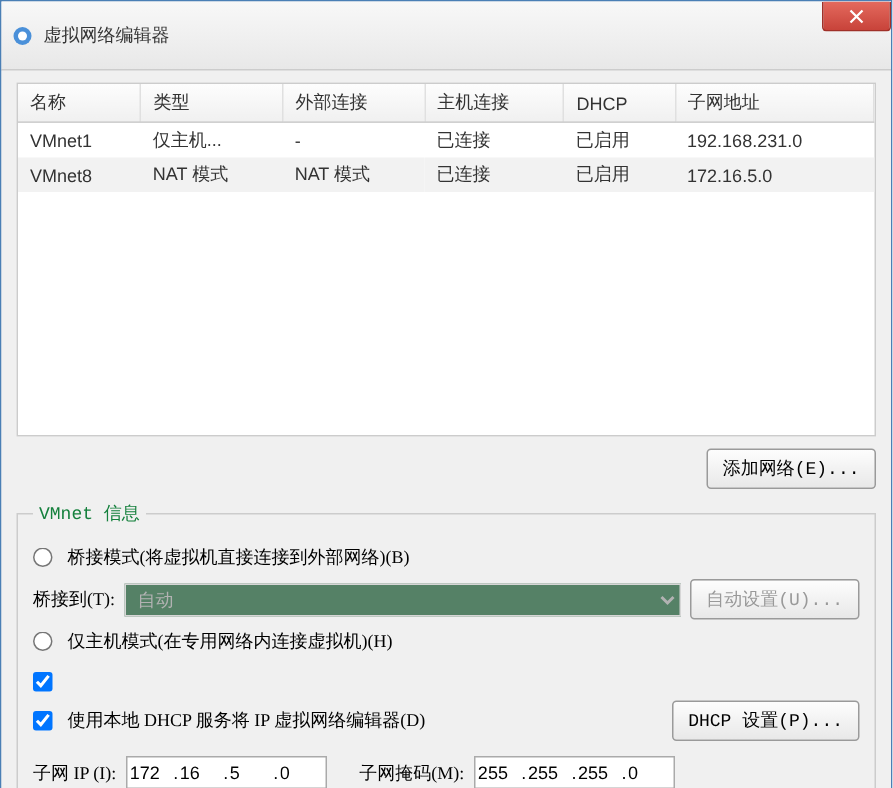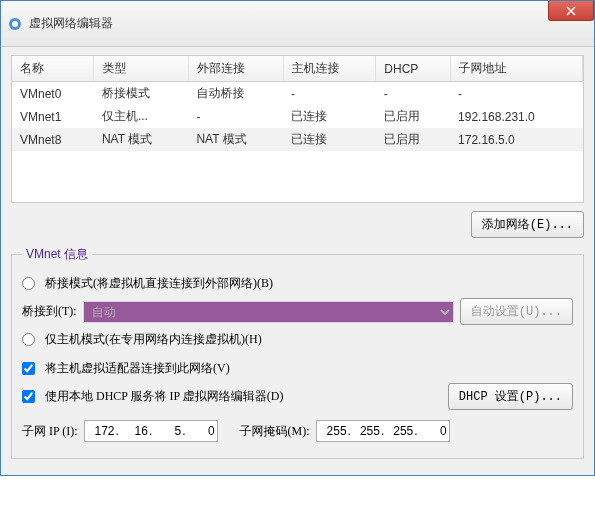--- a/index.html
+++ b/index.html
@@ -3,38 +3,38 @@
 <meta charset="utf-8">
 <style>
 * { box-sizing: border-box; margin: 0; padding: 0; }
 body { font-family: "Microsoft YaHei", "SimSun", Tahoma, sans-serif; font-size: 12px; background: #fff; }
 .window { width: 595px; border: 1px solid #4a7fb5; background: #f0f0f0; }
 .titlebar { height: 46px; background: linear-gradient(to bottom, #f8f8f8, #e8e8e8); border-bottom: 1px solid #ccc; display: flex; align-items: center; padding: 0 6px; position: relative; }
 .titlebar .icon { width: 16px; height: 16px; margin-right: 6px; }
 .titlebar .title { flex: 1; color: #333; }
 .close-btn { position: absolute; right: 0; top: 0; width: 46px; height: 20px; background: linear-gradient(to bottom, #e46a5e, #c8433a); border: 1px solid #a03028; border-top: none; border-radius: 0 0 3px 3px; display: flex; align-items: center; justify-content: center; color: #fff; font-weight: bold; cursor: pointer; }
 .content { padding: 8px 10px; background: #f0f0f0; }
-.table-box { border: 1px solid #ccc; background: #fff; height: 148px; overflow: hidden; }
+.table-box { border: 1px solid #ccc; background: #fff; height: 236px; overflow: hidden; }
 table { width: 100%; border-collapse: collapse; font-size: 12px; }
 thead th { text-align: left; padding: 4px 8px; background: linear-gradient(to bottom, #fdfdfd, #f0f0f0); border-bottom: 1px solid #d0d0d0; border-right: 1px solid #e0e0e0; font-weight: normal; color: #333; }
 tbody td { padding: 3px 8px; color: #333; }
 tbody tr.selected { background: #f2f2f2; }
 .btn-row { display: flex; justify-content: flex-end; gap: 6px; margin: 8px 0; }
 button { font-family: Liberation Mono, monospace; font-size: 12px; padding: 4px 10px; background: linear-gradient(to bottom, #fdfdfd, #e8e8e8); border: 1px solid #9a9a9a; border-radius: 3px; cursor: pointer; min-width: 80px; }
 button:disabled { color: #999; cursor: default; }
 fieldset { border: 1px solid #ccc; padding: 6px 10px 10px; margin-bottom: 8px; }
-legend { padding: 0 4px; color: #4c1d95; }
+legend { padding: 0 4px; color: #15803d; font-family: Liberation Mono, monospace; }
 .row { display: flex; align-items: center; margin: 6px 0; gap: 6px; }
 .indent { }
 input[type=radio], input[type=checkbox] { margin-right: 4px; vertical-align: middle; }
 label { vertical-align: middle; font-family: Liberation Serif, serif; }
 select { flex: 1; height: 22px; border: 1px solid #ccc; background: #fff; font-family: inherit; font-size: 12px; padding: 0 4px; }
-select:disabled { background: #701a75; color: #999; }
+select:disabled { background: #14532d; color: #999; }
 .ip-field { border: 1px solid #aaa; background: #fff; display: inline-flex; align-items: center; height: 22px; padding: 0 2px; }
-.ip-field input { border: none; width: 28px; text-align: right; font-family: inherit; font-size: 12px; outline: none; }
+.ip-field input { border: none; width: 28px; text-align: left; font-family: inherit; font-size: 12px; outline: none; }
 .ip-field span { padding: 0 1px; }
 .small-btn { min-width: 90px; }
 </style>
 </head>
 <body>
 
 <div class="window">
   <div class="titlebar">
     <svg class="icon" viewBox="0 0 16 16">
         <circle cx="8" cy="8" r="6" fill="#4a90d9"></circle>
@@ -55,28 +55,20 @@
             <tr id="thead-row">
               <th>名称</th>
               <th>类型</th>
               <th>外部连接</th>
               <th>主机连接</th>
               <th>DHCP</th>
               <th>子网地址</th>
             </tr>
           </thead>
         <tbody id="tbody">
-            <tr>
-              <td>VMnet0</td>
-              <td>桥接模式</td>
-              <td>自动桥接</td>
-              <td>-</td>
-              <td>-</td>
-              <td>-</td>
-            </tr>
             <tr>
               <td>VMnet1</td>
               <td>仅主机...</td>
               <td>-</td>
               <td>已连接</td>
               <td>已启用</td>
               <td>192.168.231.0</td>
             </tr>
             <tr class="selected">
               <td>VMnet8</td>
@@ -108,21 +100,20 @@
       </div>
 
 
       <div class="row">
         <input type="radio" name="mode" style="">
         <label>仅主机模式(在专用网络内连接虚拟机)(H)</label>
       </div>
 
       <div class="row" style="margin-top:12px">
         <input type="checkbox" checked="" style="">
-        <label>将主机虚拟适配器连接到此网络(V)</label>
       </div>
 
       <div class="row">
         <input type="checkbox" checked="" style="">
         <label style="flex:1">使用本地 DHCP 服务将 IP 虚拟网络编辑器(D)</label>
         <button class="small-btn">DHCP 设置(P)...</button>
       </div>
 
       <div class="row" style="margin-top:10px">
         <label>子网 IP (I):</label>

